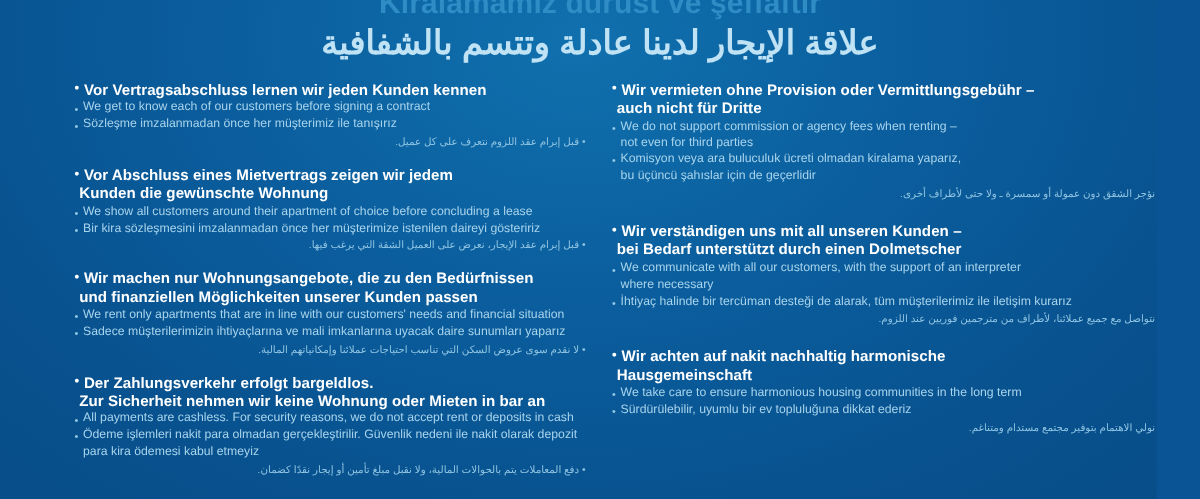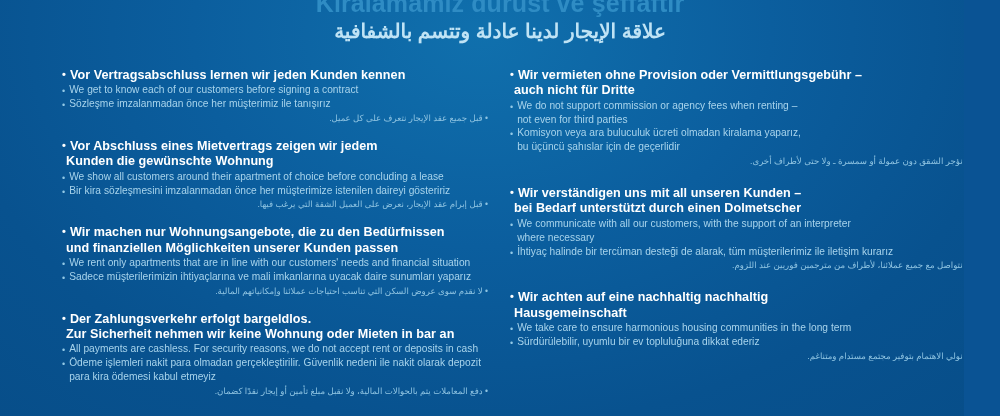--- a/index.html
+++ b/index.html
@@ -35,21 +35,21 @@
   }
   .heading-tr {
     font-size: 25px;
     font-weight: 700;
     color: #2f8cc4;
     letter-spacing: 0.1px;
     white-space: nowrap;
   }
   .heading-ar {
     margin-top: 4px;
-    font-size: 20px;
+    font-size: 28px;
     font-weight: 700;
     color: #bfe3f5;
     direction: rtl;
     white-space: nowrap;
   }
 
   
   .columns {
     position: absolute;
     top: 68px;
@@ -146,21 +146,21 @@
             <span class="txt">Vor Vertragsabschluss lernen wir jeden Kunden kennen</span>
           </div>
           <div class="row en">
             <span class="bullet bullet-sm">•</span>
             <span class="txt">We get to know each of our customers before signing a contract</span>
           </div>
           <div class="row tr">
             <span class="bullet bullet-sm">•</span>
             <span class="txt">Sözleşme imzalanmadan önce her müşterimiz ile tanışırız</span>
           </div>
-          <div class="ar">• قبل جميع عقد الإيجار نتعرف على كل عميل.</div>
+          <div class="ar">• قبل إبرام عقد اللزوم نتعرف على كل عميل.</div>
         </div>
         <div class="block">
           <div class="row de">
             <span class="bullet">•</span>
             <span class="txt">Vor Abschluss eines Mietvertrags zeigen wir jedem</span>
           </div>
           <div class="row de">
             <span class="bullet" style="visibility: hidden;"></span>
             <span class="txt">Kunden die gewünschte Wohnung</span>
           </div>
@@ -264,21 +264,21 @@
           </div>
           <div class="row tr">
             <span class="bullet bullet-sm">•</span>
             <span class="txt">İhtiyaç halinde bir tercüman desteği de alarak, tüm müşterilerimiz ile iletişim kurarız</span>
           </div>
           <div class="ar">• نتواصل مع جميع عملائنا، لأطراف من مترجمين فوريين عند اللزوم.</div>
         </div>
         <div class="block">
           <div class="row de">
             <span class="bullet">•</span>
-            <span class="txt">Wir achten auf eine nachhaltig nachhaltig</span>
+            <span class="txt">Wir achten auf nakit nachhaltig harmonische</span>
           </div>
           <div class="row de">
             <span class="bullet" style="visibility: hidden;"></span>
             <span class="txt">Hausgemeinschaft</span>
           </div>
           <div class="row en">
             <span class="bullet bullet-sm">•</span>
             <span class="txt">We take care to ensure harmonious housing communities in the long term</span>
           </div>
           <div class="row tr">

